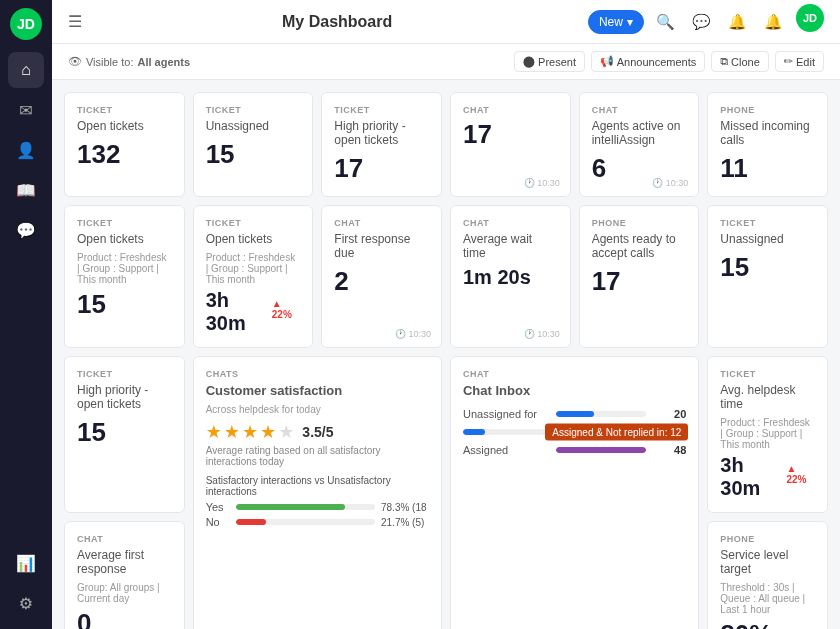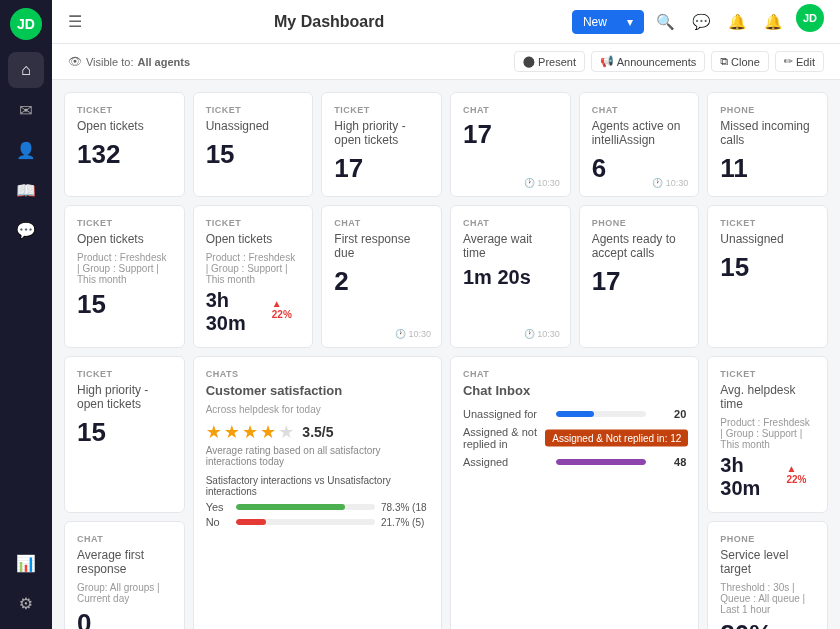--- a/index.html
+++ b/index.html
@@ -13,21 +13,21 @@
     .sidebar-spacer { flex: 1; }
 
     
     .main { flex: 1; display: flex; flex-direction: column; overflow: hidden; }
 
     
     .topbar { background: white; height: 44px; display: flex; align-items: center; padding: 0 16px; border-bottom: 1px solid #e5e7eb; gap: 8px; }
     .topbar-hamburger { font-size: 16px; color: #666; cursor: pointer; margin-right: 4px; }
     .topbar-title { font-size: 16px; font-weight: 600; flex: 1; text-align: center; }
     .topbar-actions { display: flex; align-items: center; gap: 8px; }
-    .topbar-btn { display: flex; gap: 20px; padding: 4px 10px; border: 1px solid #e5e7eb; border-radius: 4px; background: white; cursor: pointer; font-size: 12px; color: #444; }
+    .topbar-btn { display: flex; gap: 4px; padding: 4px 10px; border: 1px solid #e5e7eb; border-radius: 12px; background: white; cursor: pointer; font-size: 12px; color: #444; }
     .topbar-btn.new-btn { background: #1b6fef; color: white; border-color: #1b6fef; }
     .topbar-icon-btn { width: 28px; height: 28px; display: flex; align-items: center; justify-content: center; color: #666; cursor: pointer; font-size: 15px; }
 
     
     .subbar { background: white; height: 36px; display: flex; align-items: center; padding: 0 16px; border-bottom: 1px solid #e5e7eb; gap: 8px; font-size: 11px; color: #666; }
     .subbar-label { display: flex; align-items: center; gap: 4px; }
     .subbar-actions { margin-left: auto; display: flex; align-items: center; gap: 6px; }
     .subbar-btn { display: flex; align-items: center; gap: 3px; padding: 3px 8px; border: 1px solid #e5e7eb; border-radius: 4px; background: white; cursor: pointer; font-size: 11px; color: #444; }
 
     
@@ -271,21 +271,20 @@
 
       <div class="inbox-bar-row" style="margin-top:10px;">
         <span class="inbox-bar-label">Unassigned for</span>
         <div class="inbox-bar-track">
           <div class="inbox-bar-fill" style="width:42%;background:#1b6fef;"></div>
         </div>
         <span class="inbox-bar-count">20</span>
       </div>
 
       <div class="inbox-bar-row" style="position:relative;">
-        <span class="inbox-bar-label">Assigned &amp; not replied in</span>
         <div class="inbox-bar-track">
           <div class="inbox-bar-fill" style="width:25%;background:#1b6fef;"></div>
         </div>
         <span class="inbox-bar-count">12</span>
         <div class="tooltip-box" style="right:-2px;top:50%;transform:translateY(-50%);position:absolute;">Assigned &amp; Not replied in: 12</div>
       </div>
 
       <div class="inbox-bar-row">
         <span class="inbox-bar-label">Assigned</span>
         <div class="inbox-bar-track">

